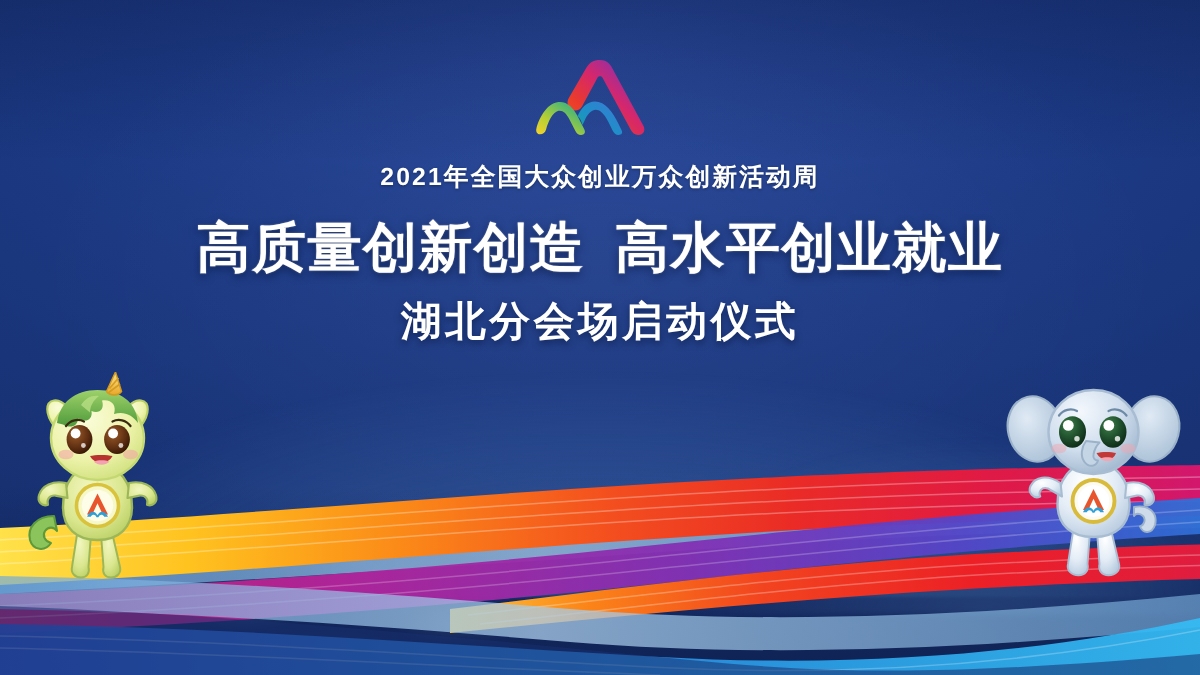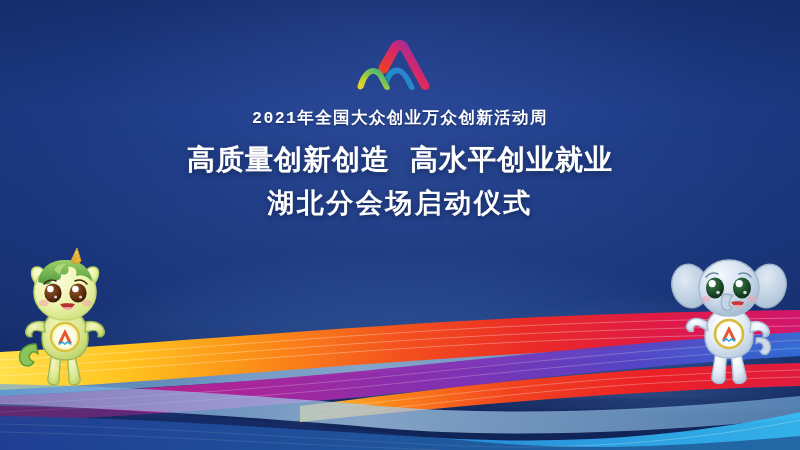--- a/index.html
+++ b/index.html
@@ -51,24 +51,23 @@
   
   .ribbon{position:absolute;left:0;bottom:0;width:800px;height:150px;}
 
   
   .content{position:absolute;inset:0;display:flex;flex-direction:column;align-items:center;}
   .logo-mark{margin-top:34px;}
   .event-title{
     margin-top:7px;color:#ffffff;font-size:16.5px;font-weight:bold;
     letter-spacing:1.4px;white-space:nowrap;
     text-shadow:0 1px 2px rgba(0,0,0,.35);
-    font-family:Liberation Mono, monospace;
   }
   .main-title{
-    margin-top:12px;color:#ffffff;font-size:28px;font-weight:bold;
+    margin-top:12px;color:#ffffff;font-size:36px;font-weight:bold;
     letter-spacing:1px;white-space:nowrap;
     text-shadow:0 2px 6px rgba(4,14,46,.55), 0 0 1px rgba(255,255,255,.6);
   }
   .main-title .gap{display:inline-block;width:20px;}
   .sub-title{
     margin-top:6px;color:#ffffff;font-size:27px;font-weight:bold;
     letter-spacing:2.5px;white-space:nowrap;
     text-shadow:0 2px 5px rgba(4,14,46,.5);
   }
 

